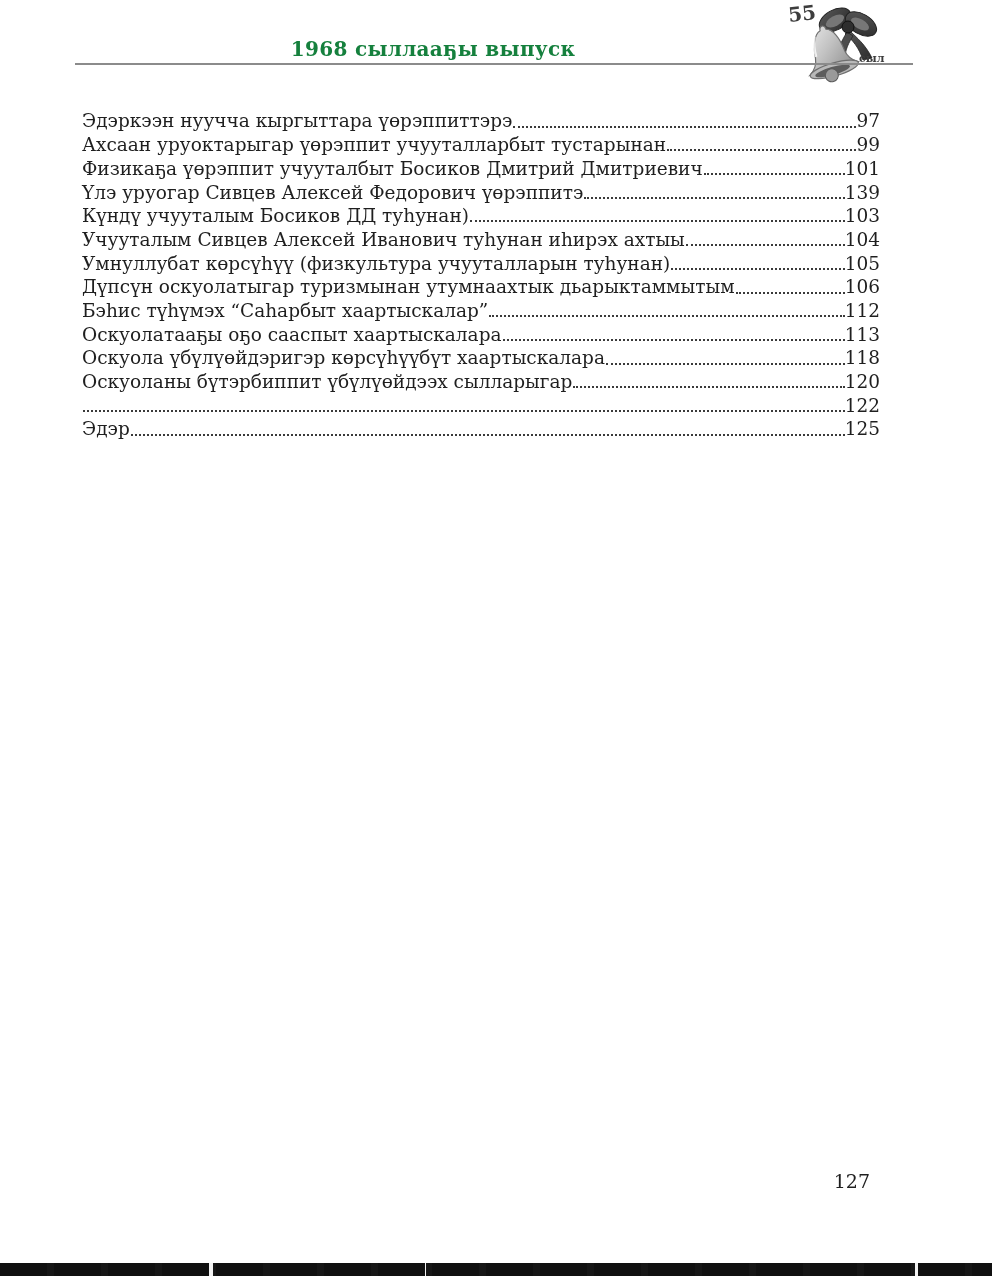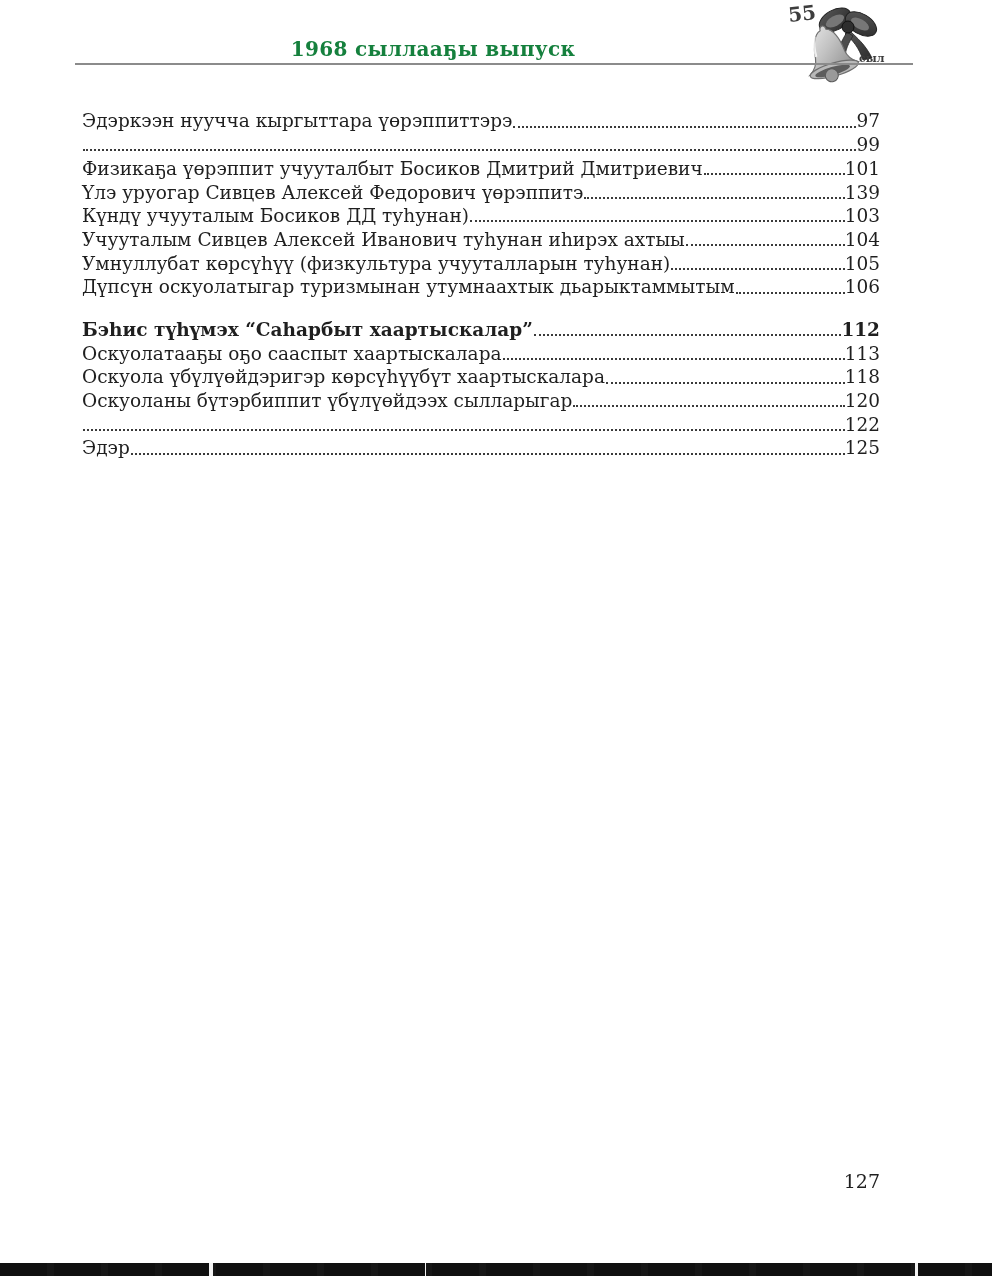--- a/index.html
+++ b/index.html
@@ -52,42 +52,42 @@
     top: 109px;
     left: 82px;
     right: 112px;
   }
   .toc-row {
     display: flex;
     align-items: flex-end;
     height: 23.7px;
     font-size: 18.5px;
   }
-  .toc-row.bold { font-weight: bold; margin-top: 19px; }
+  .toc-row.bold { font-weight: normal; }
   .toc-title {
     white-space: nowrap;
     line-height: 23.2px;
   }
   .leader {
     flex: 1 1 auto;
     min-width: 10px;
     height: 0;
     border-bottom: 2.2px dotted #3a3a3a;
     margin: 0 0 5px 1px;
   }
   .toc-page {
     white-space: nowrap;
     line-height: 23.2px;
   }
 
   
   .folio {
     position: absolute;
     top: 1170px;
-    right: 112px;
+    right: 122px;
     font-size: 19px;
     color: #1f1f1f;
   }
   .scan-edge {
     position: absolute;
     left: 0;
     right: 0;
     bottom: 0;
     height: 13px;
     background-image:
@@ -141,20 +141,21 @@
 
   <div class="header-rule"></div>
 
   <div class="toc">
       <div class="toc-row">
       <span class="toc-title">Эдэркээн нуучча кыргыттара үөрэппиттэрэ</span>
       <span class="leader"></span>
       <span class="toc-page">97</span>
     </div>
       <div class="toc-row">
+      <span class="toc-title">Ахсаан уруоктарыгар үөрэппит учууталларбыт тустарынан</span>
       <span class="leader"></span>
       <span class="toc-page">99</span>
     </div>
       <div class="toc-row">
       <span class="toc-title">Физикаҕа үөрэппит учууталбыт Босиков Дмитрий Дмитриевич</span>
       <span class="leader"></span>
       <span class="toc-page">101</span>
     </div>
       <div class="toc-row">
       <span class="toc-title">Үлэ уруогар Сивцев Алексей Федорович үөрэппитэ</span>

